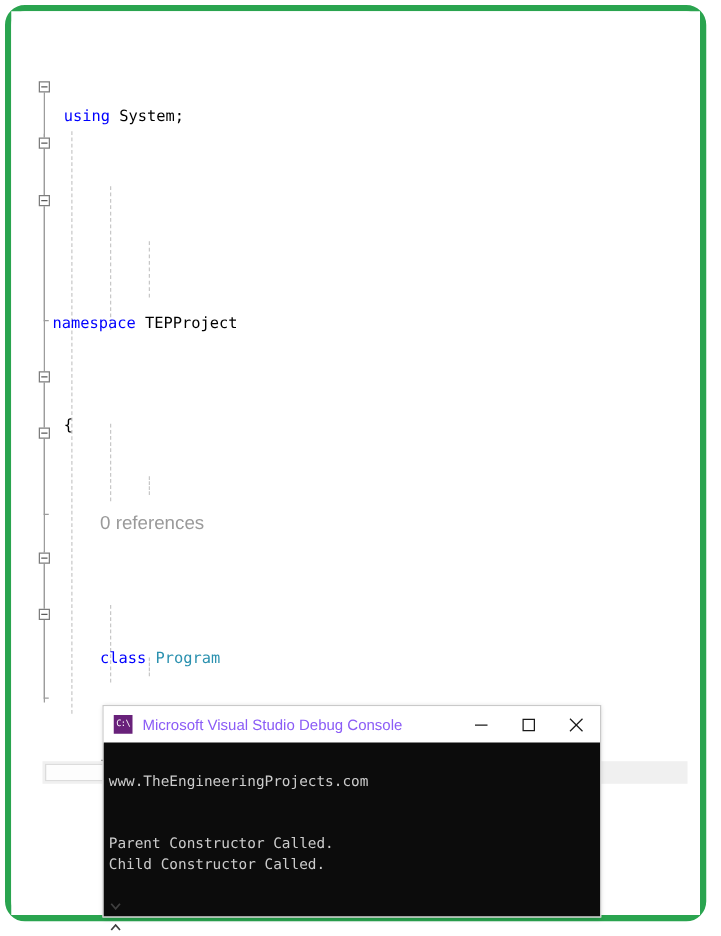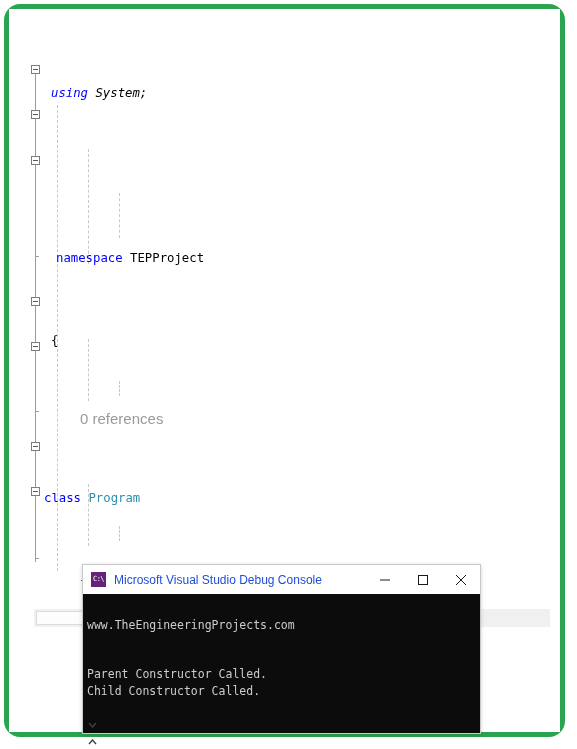--- a/index.html
+++ b/index.html
@@ -159,21 +159,21 @@
     font-size: 7px;
     line-height: 15px;
     text-align: center;
     letter-spacing: -0.5px;
     flex: 0 0 auto;
   }
   #console-title {
     margin-left: 8px;
     font-family: "Liberation Sans", sans-serif;
     font-size: 12px;
-    color: #1d4ed8;
+    color: #8b5cf6;
     white-space: nowrap;
     flex: 1 1 auto;
   }
   .win-btn {
     width: 38px;
     height: 28px;
     display: flex;
     align-items: center;
     justify-content: center;
     flex: 0 0 auto;
@@ -259,31 +259,31 @@
   <div class="fold" style="top:101px;"></div>
   <div class="fold" style="top:147px;"></div>
   <div class="fold" style="top:288px;"></div>
   <div class="fold" style="top:333px;"></div>
   <div class="fold" style="top:433px;"></div>
   <div class="fold" style="top:478px;"></div>
 
   
   <div style="position:absolute; left:0; top:12px; width:100%;">
 
-    <div class="code-line" style="padding-left:42px;font-style:italic;"><span class="kw">using</span><span class="plain"> System;</span></div>
+    <div class="code-line" style="padding-left:42px;"><span class="kw">using</span><span class="plain"> System;</span></div>
 
     <div class="code-line"> </div>
 
-    <div class="code-line" style="padding-left:47px;"><span class="kw">namespace</span><span class="plain"> TEPProject</span></div>
+    <div class="code-line" style="padding-left:33px;"><span class="kw">namespace</span><span class="plain"> TEPProject</span></div>
 
     <div class="code-line" style="padding-left:42px;"><span class="punct">{</span></div>
 
     <div class="codelens" style="padding-left:71px;">0 references</div>
 
-    <div class="code-line" style="padding-left:35px;"><span class="kw">class</span><span class="type"> Program</span></div>
+    <div class="code-line" style="padding-left:71px;margin-top:28px;"><span class="kw">class</span><span class="type"> Program</span></div>
 
     <div class="code-line" style="padding-left:71px;"><span class="punct">{</span></div>
 
     <div class="codelens" style="padding-left:101px;">0 references</div>
 
     <div class="code-line" style="padding-left:101px;"><span class="kw">static</span><span class="kw"> void</span><span class="plain"> Main</span><span class="punct">(</span><span class="kw">string</span><span class="plain">[] </span><span class="gray">args</span><span class="punct">)</span></div>
 
     
 
     

